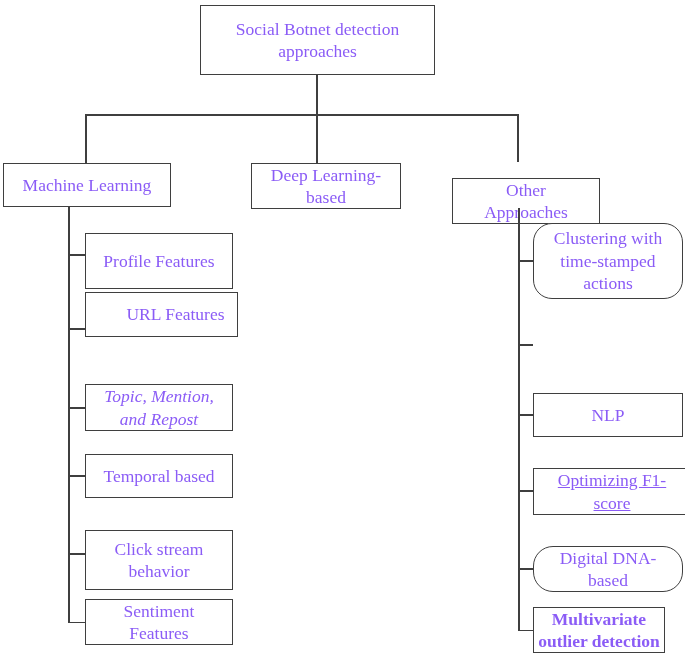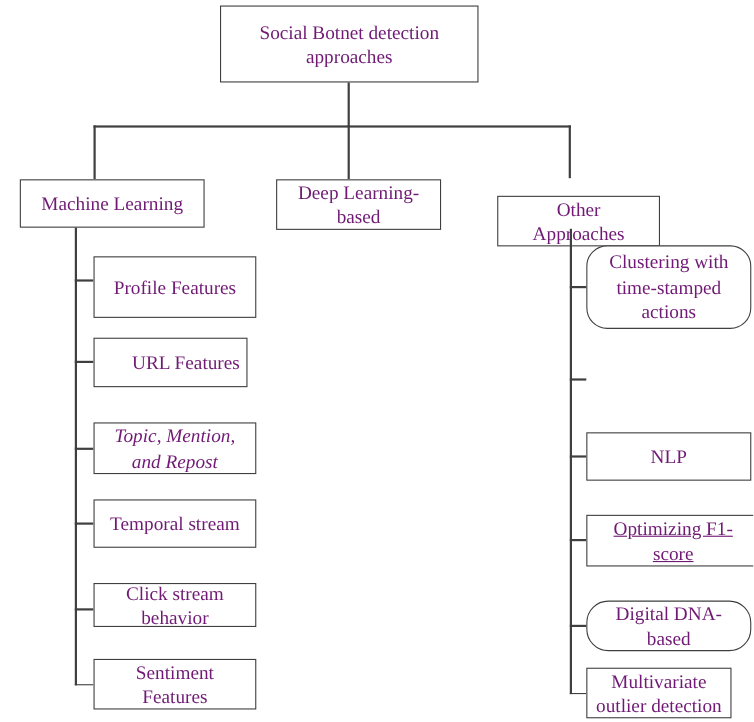--- a/index.html
+++ b/index.html
@@ -6,21 +6,21 @@
     margin: 0;
     padding: 0;
     background: #ffffff;
   }
   #figure {
     position: relative;
     width: 685px;
     height: 656px;
     background: #ffffff;
     font-family: "Liberation Serif", "DejaVu Serif", serif;
-    color: #701a75;
+    color: #8b5cf6;
     overflow: hidden;
   }
   .node {
     position: absolute;
     box-sizing: border-box;
     border: 1.5px solid #3f3f3f;
     background: #ffffff;
     display: flex;
     align-items: center;
     justify-content: center;
@@ -48,21 +48,21 @@
     <span class="node-label">Social Botnet detection
 approaches</span>
   </div>
 
   <div class="line vline" style="left:316px; top:75px; height:40px;"></div>
   <div class="line hline" style="left:85px; top:114px; width:434px;"></div>
   <div class="line vline" style="left:85px; top:114px; height:49px;"></div>
   <div class="line vline" style="left:316px; top:114px; height:49px;"></div>
   <div class="line vline" style="left:517px; top:114px; height:48px;"></div>
 
-  <div class="node" style="left:18px; top:163px; width:168px; height:44px;">
+  <div class="node" style="left:3px; top:163px; width:168px; height:44px;">
     <span class="node-label">Machine Learning</span>
   </div>
 
   <div class="node" style="left:251px; top:163px; width:150px; height:46px;">
     <span class="node-label">Deep Learning-
 based</span>
   </div>
 
   <div class="node" style="left:452px; top:178px; width:148px; height:46px;">
     <span class="node-label">Other
@@ -73,31 +73,31 @@
   <div class="line hline" style="left:68px; top:254px; width:17px;"></div>
   <div class="line hline" style="left:68px; top:328px; width:17px;"></div>
   <div class="line hline" style="left:68px; top:407px; width:17px;"></div>
   <div class="line hline" style="left:68px; top:475px; width:17px;"></div>
   <div class="line hline" style="left:68px; top:553px; width:17px;"></div>
   <div class="line hline" style="left:68px; top:621.5px; width:17px;"></div>
 
   <div class="node" style="left:85px; top:233px; width:148px; height:56px;">
     <span class="node-label">Profile Features</span>
   </div>
-  <div class="node" style="left:85px; top:307px; width:140px; height:45px;padding-left:28px;">
+  <div class="node" style="left:85px; top:292px; width:153px; height:45px;padding-left:28px;">
     <span class="node-label">URL Features</span>
   </div>
   <div class="node" style="left:85px; top:384px; width:148px; height:47px;font-style:italic;">
     <span class="node-label">Topic, Mention,
 and Repost</span>
   </div>
   <div class="node" style="left:85px; top:454px; width:148px; height:44px;">
-    <span class="node-label">Temporal stream</span>
+    <span class="node-label">Temporal based</span>
   </div>
-  <div class="node" style="left:85px; top:530px; width:148px; height:40px;">
+  <div class="node" style="left:85px; top:530px; width:148px; height:60px;">
     <span class="node-label">Click stream
 behavior</span>
   </div>
   <div class="node" style="left:85px; top:599px; width:148px; height:46px;">
     <span class="node-label">Sentiment
 Features</span>
   </div>
 
   <div class="line vline" style="left:518px; top:208px; height:423px;"></div>
   <div class="line hline" style="left:518px; top:260px; width:15px;"></div>
@@ -116,18 +116,18 @@
     <span class="node-label">NLP</span>
   </div>
   <div class="node" style="left:533px; top:468px; width:158px; height:47px;text-decoration:underline;">
     <span class="node-label">Optimizing F1-
 score</span>
   </div>
   <div class="node" style="left:533px; top:546px; width:150px; height:46px;border-radius:20px;">
     <span class="node-label">Digital DNA-
 based</span>
   </div>
-  <div class="node" style="left:533px; top:607px; width:132px; height:46px;">
+  <div class="node" style="left:533px; top:607px; width:132px; height:46px;font-weight:bold;">
     <span class="node-label">Multivariate
 outlier detection</span>
   </div>
 
 </div>
 
 </body></html>

